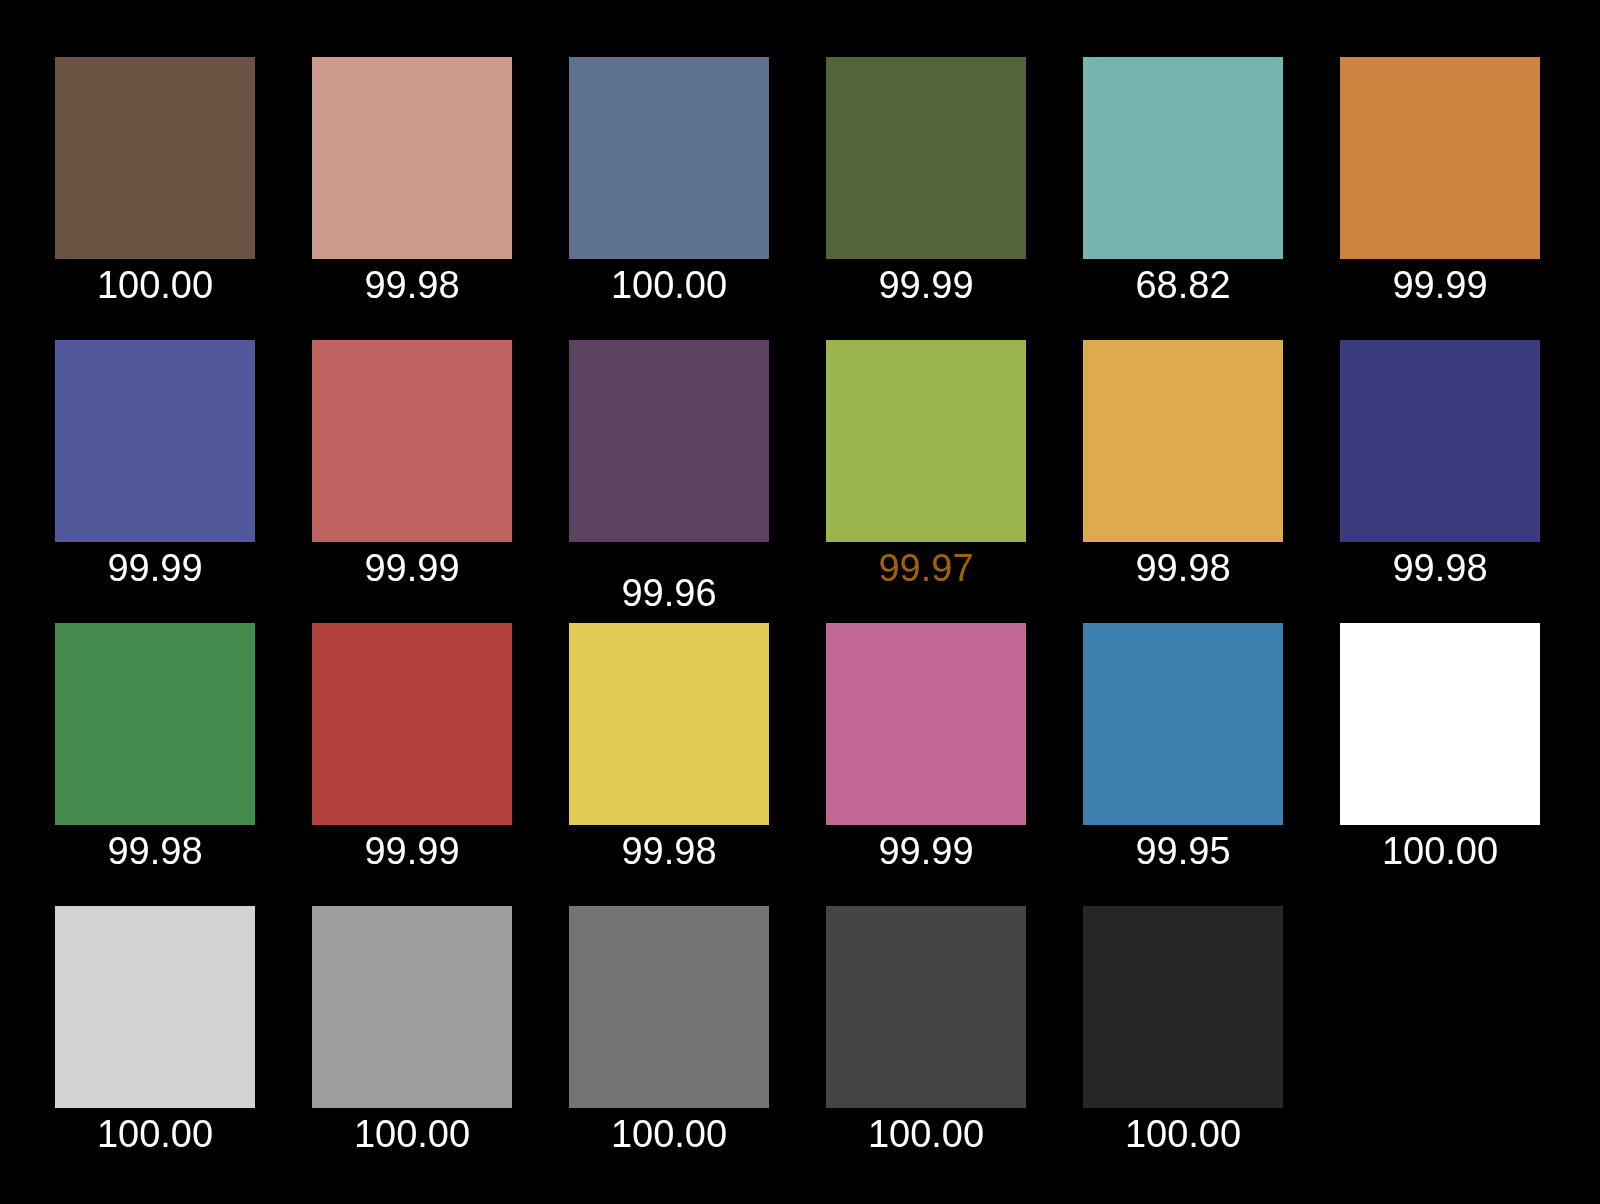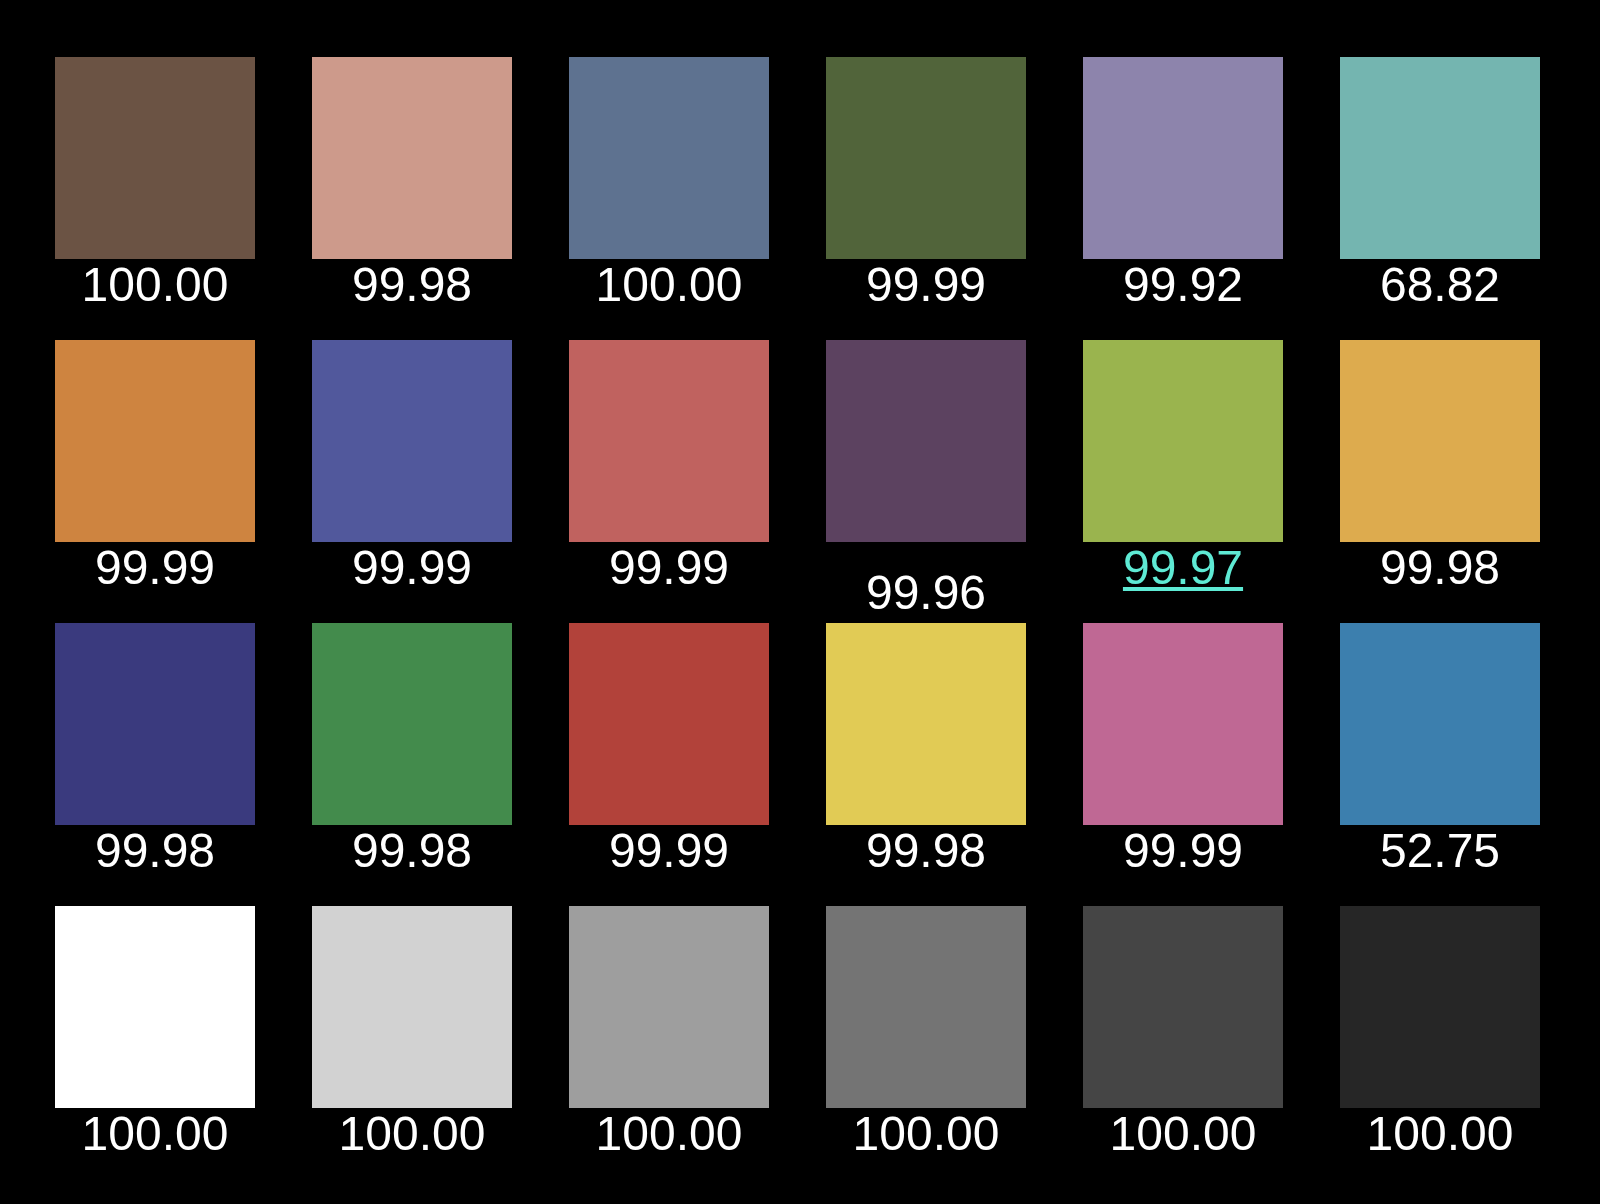--- a/index.html
+++ b/index.html
@@ -40,21 +40,21 @@
     width: 200px;
     height: 202px;
     display: block;
   }
   .patch-label {
     position: absolute;
     left: 50%;
     transform: translateX(-50%);
     top: 206px;
     color: #ffffff;
-    font-size: 48px;
+    font-size: 38px;
     line-height: 44px;
     white-space: nowrap;
     letter-spacing: 0px;
     font-family: "Liberation Sans", "DejaVu Sans", sans-serif;
   }
 </style>
 </head>
 <body>
 
 <div id="chart-root" style="background: rgb(0, 0, 0);">
@@ -69,24 +69,20 @@
       </div>
       <div class="patch-cell">
         <div class="patch-swatch" style="background: rgb(94, 114, 144);"></div>
         <div class="patch-label" style="color: rgb(255, 255, 255);">100.00</div>
       </div>
       <div class="patch-cell">
         <div class="patch-swatch" style="background: rgb(81, 100, 58);"></div>
         <div class="patch-label" style="color: rgb(255, 255, 255);">99.99</div>
       </div>
       <div class="patch-cell">
-        <div class="patch-swatch" style="background: rgb(141, 132, 172);"></div>
-        <div class="patch-label" style="color: rgb(255, 255, 255);">99.92</div>
-      </div>
-      <div class="patch-cell">
         <div class="patch-swatch" style="background: rgb(116, 181, 176);"></div>
         <div class="patch-label" style="color: rgb(255, 255, 255);">68.82</div>
       </div>
       <div class="patch-cell">
         <div class="patch-swatch" style="background: rgb(206, 132, 64);"></div>
         <div class="patch-label" style="color: rgb(255, 255, 255);">99.99</div>
       </div>
       <div class="patch-cell">
         <div class="patch-swatch" style="background: rgb(81, 88, 156);"></div>
         <div class="patch-label" style="color: rgb(255, 255, 255);">99.99</div>
@@ -94,21 +90,21 @@
       <div class="patch-cell">
         <div class="patch-swatch" style="background: rgb(192, 98, 95);"></div>
         <div class="patch-label" style="color: rgb(255, 255, 255);">99.99</div>
       </div>
       <div class="patch-cell">
         <div class="patch-swatch" style="background: rgb(92, 66, 96);"></div>
         <div class="patch-label" style="color: rgb(255, 255, 255); margin-top: 25px;">99.96</div>
       </div>
       <div class="patch-cell">
         <div class="patch-swatch" style="background: rgb(154, 180, 78);"></div>
-        <div class="patch-label" style="color: #5eead4; text-decoration: underline;">99.97</div>
+        <div class="patch-label" style="color: #a16207;">99.97</div>
       </div>
       <div class="patch-cell">
         <div class="patch-swatch" style="background: rgb(221, 171, 78);"></div>
         <div class="patch-label" style="color: rgb(255, 255, 255);">99.98</div>
       </div>
       <div class="patch-cell">
         <div class="patch-swatch" style="background: rgb(58, 58, 126);"></div>
         <div class="patch-label" style="color: rgb(255, 255, 255);">99.98</div>
       </div>
       <div class="patch-cell">
@@ -122,21 +118,21 @@
       <div class="patch-cell">
         <div class="patch-swatch" style="background: rgb(225, 203, 85);"></div>
         <div class="patch-label" style="color: rgb(255, 255, 255);">99.98</div>
       </div>
       <div class="patch-cell">
         <div class="patch-swatch" style="background: rgb(191, 104, 148);"></div>
         <div class="patch-label" style="color: rgb(255, 255, 255);">99.99</div>
       </div>
       <div class="patch-cell">
         <div class="patch-swatch" style="background: rgb(60, 127, 174);"></div>
-        <div class="patch-label" style="color: rgb(255, 255, 255);">52.75</div>
+        <div class="patch-label" style="color: rgb(255, 255, 255);">99.95</div>
       </div>
       <div class="patch-cell">
         <div class="patch-swatch" style="background: rgb(255, 255, 255);"></div>
         <div class="patch-label" style="color: rgb(255, 255, 255);">100.00</div>
       </div>
       <div class="patch-cell">
         <div class="patch-swatch" style="background: rgb(210, 210, 210);"></div>
         <div class="patch-label" style="color: rgb(255, 255, 255);">100.00</div>
       </div>
       <div class="patch-cell">

